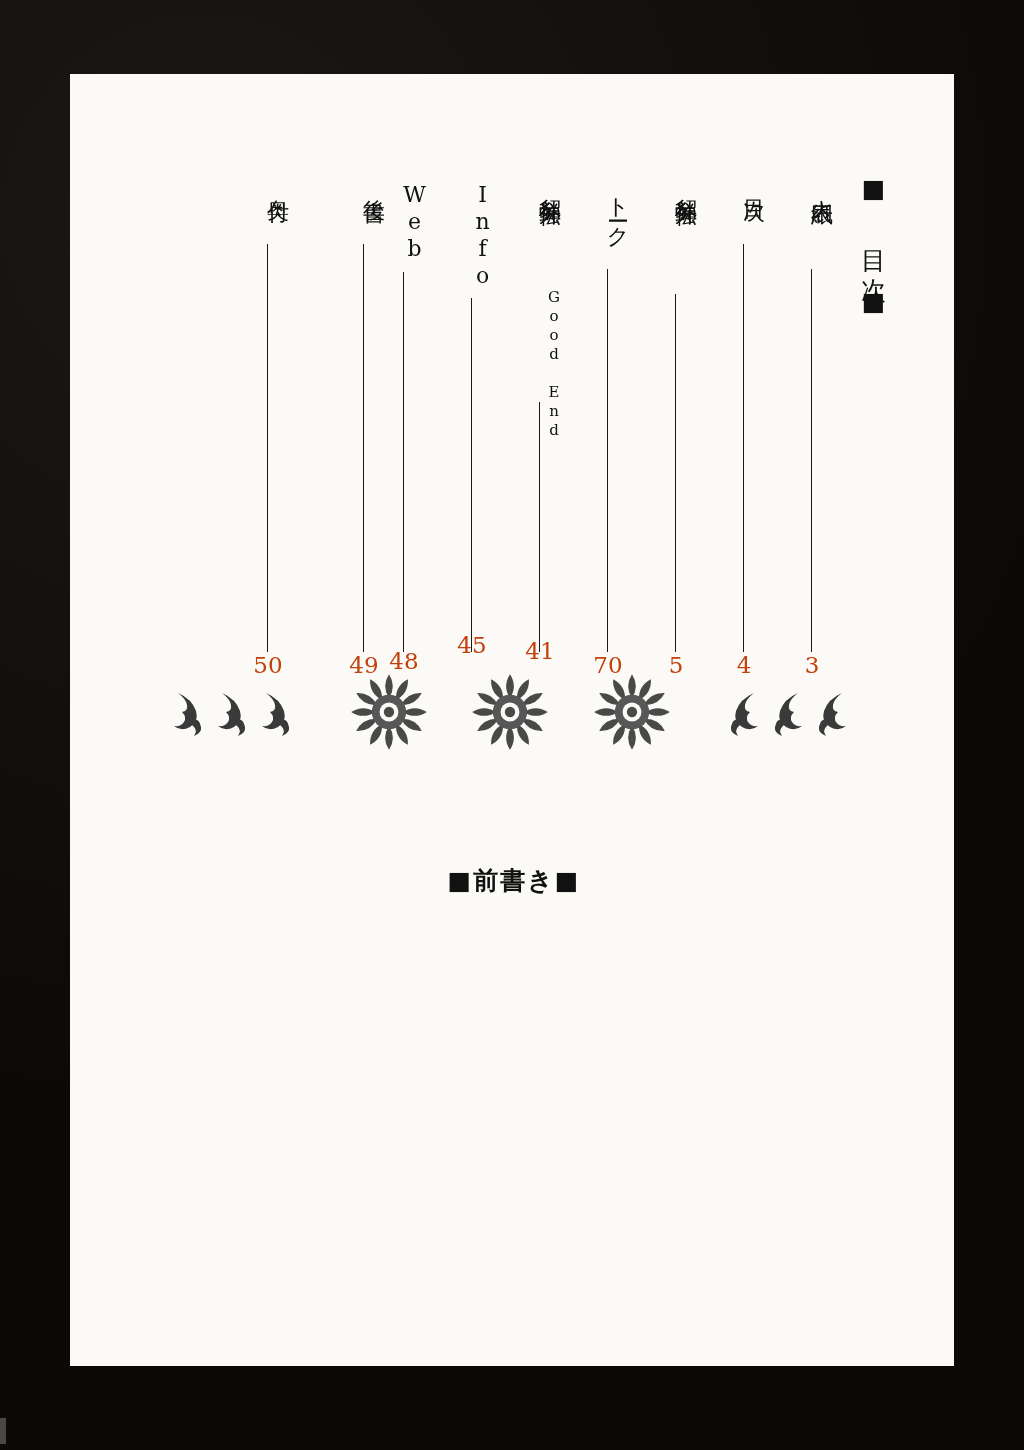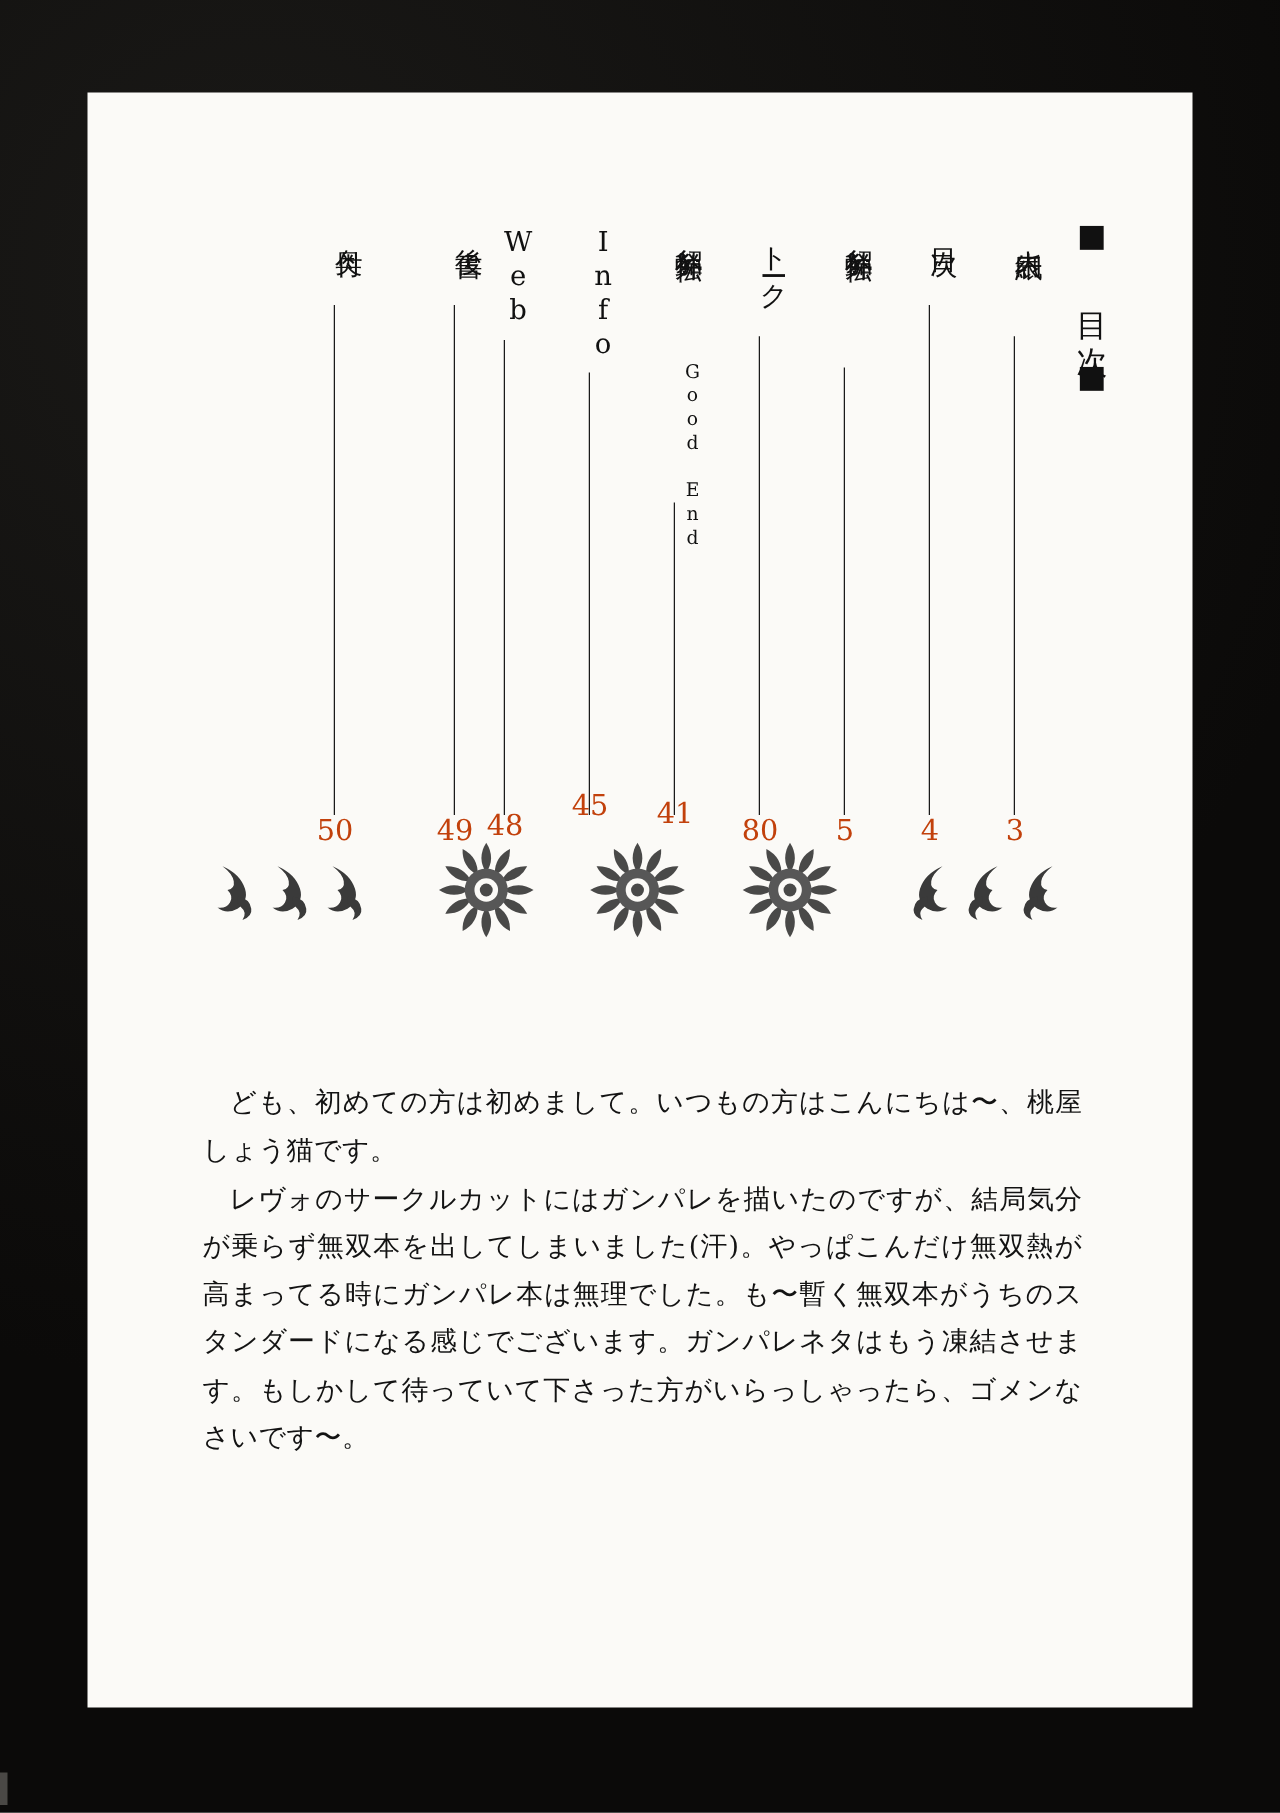--- a/index.html
+++ b/index.html
@@ -161,21 +161,21 @@
           <div class="toc-page" style="top: 470px;">4</div>
         </div>
         <div class="toc-col" style="left: 584px;">
           <div class="toc-label">貂蝉外伝</div>
           <div class="toc-rule" style="top: 112px; height: 358px;"></div>
           <div class="toc-page" style="top: 470px;">5</div>
         </div>
         <div class="toc-col" style="left: 516px;">
           <div class="toc-label">トーク</div>
           <div class="toc-rule" style="top: 87px; height: 383px;"></div>
-          <div class="toc-page" style="top: 470px;">80</div>
+          <div class="toc-page" style="top: 470px;">70</div>
         </div>
         <div class="toc-col" style="left: 448px;">
           <div class="toc-label">貂蝉外伝</div>
           <div class="toc-label toc-sub" style="top: 106px;">Good End</div>
           <div class="toc-rule" style="top: 220px; height: 250px;"></div>
           <div class="toc-page" style="top: 456px;">41</div>
         </div>
         <div class="toc-col" style="left: 380px;">
           <div class="toc-label lat">Info</div>
           <div class="toc-rule" style="top: 116px; height: 354px;"></div>
@@ -293,21 +293,18 @@
           <path d="M62 10 q14 6 18 18 q3 10 -6 16 q-9 5 -16 -1 q7 1 10 -4 q3 -5 -2 -10 q6 -1 5 -7 q-1 -6 -9 -12z"></path>
           <path d="M74 34 q10 2 11 10 q1 6 -7 9 q4 -6 -1 -10 q-4 -3 -3 -9z"></path>
           <path d="M106 10 q14 6 18 18 q3 10 -6 16 q-9 5 -16 -1 q7 1 10 -4 q3 -5 -2 -10 q6 -1 5 -7 q-1 -6 -9 -12z"></path>
           <path d="M118 34 q10 2 11 10 q1 6 -7 9 q4 -6 -1 -10 q-4 -3 -3 -9z"></path>
         </g>
       </svg>
     </span>
   </div>
 
   <div class="preface">
-    <div class="preface-body" id="preface-body">
-        <p>ども、初めての方は初めまして。いつもの方はこんにちは〜、桃屋しょう猫です。</p>
-        <p>レヴォのサークルカットにはガンパレを描いたのですが、結局気分が乗らず無双本を出してしまいました(汗)。やっぱこんだけ無双熱が高まってる時にガンパレ本は無理でした。も〜暫く無双本がうちのスタンダードになる感じでございます。ガンパレネタはもう凍結させます。もしかして待っていて下さった方がいらっしゃったら、ゴメンなさいです〜。</p>
-      </div>
+    <div class="preface-head">■前書き■</div>
   </div>
 
 </div>
 
 <div class="nub"></div>
 
 </body></html>

